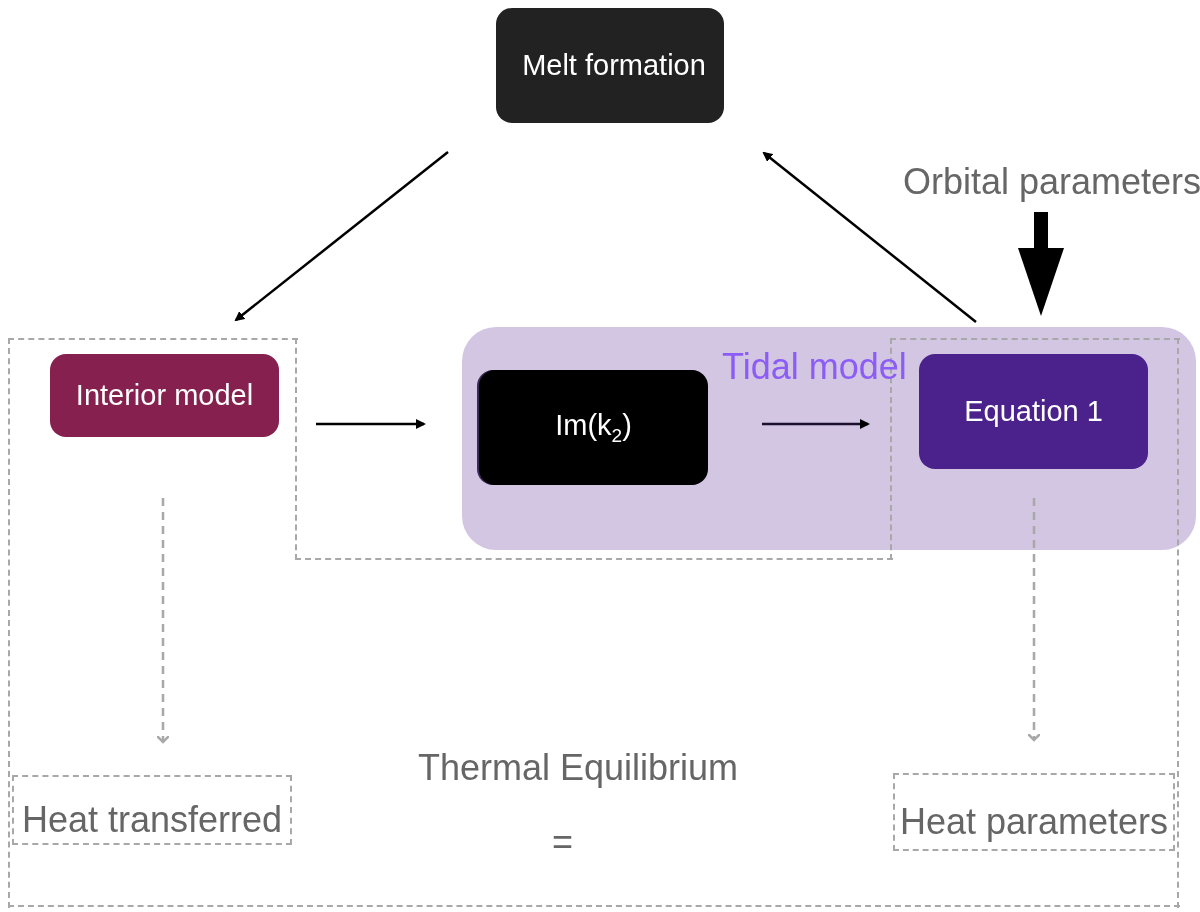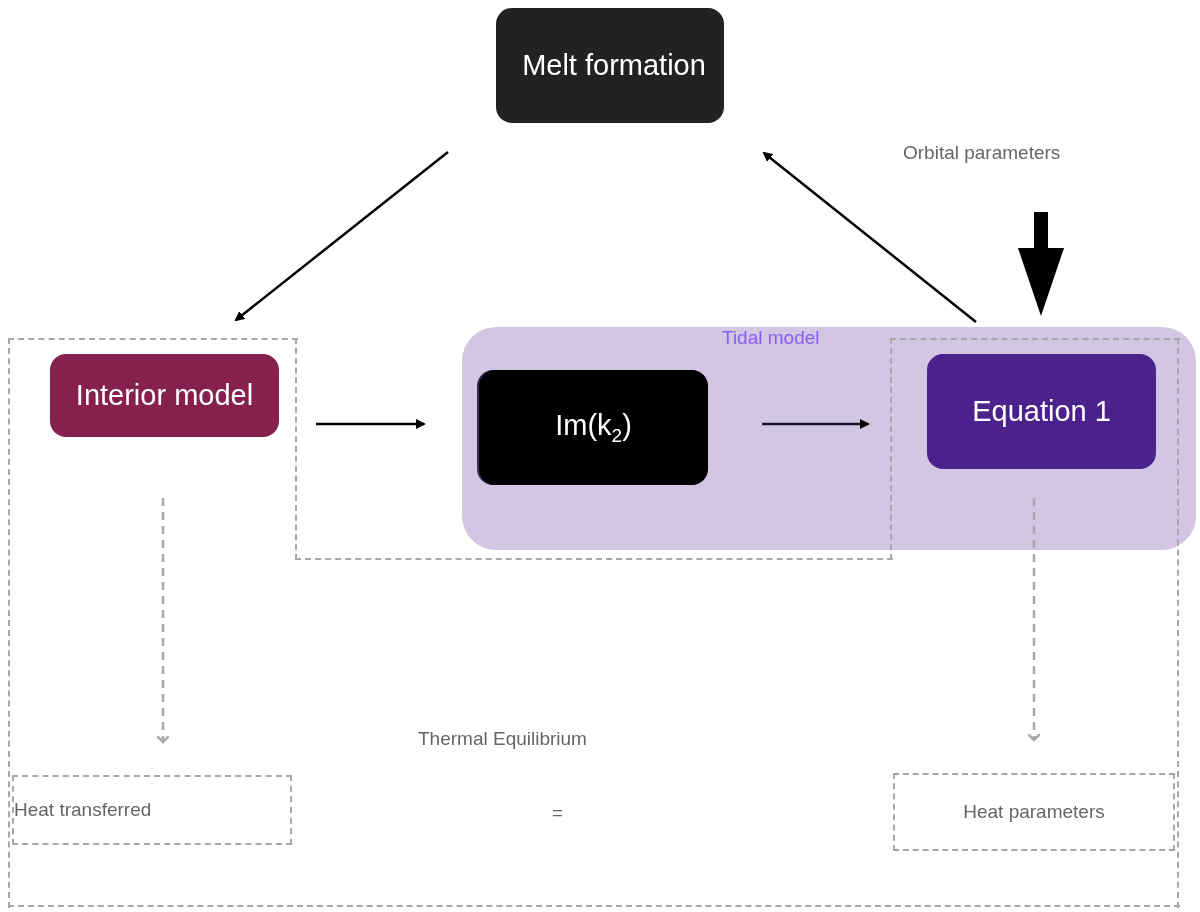--- a/index.html
+++ b/index.html
@@ -1,21 +1,21 @@
 <!DOCTYPE html>
 <html><head>
 <meta charset="utf-8">
 <style>
   html, body { margin: 0; padding: 0; background: #ffffff; }
   body { width: 1200px; height: 912px; position: relative; overflow: hidden;
          font-family: "Liberation Sans", "DejaVu Sans", sans-serif; }
   .abs { position: absolute; }
   .node { position: absolute; display: flex; align-items: center; justify-content: center;
           color: #ffffff; font-size: 29px; border-radius: 16px; box-sizing: border-box; }
-  .label { position: absolute; color: #666666; font-size: 19px; white-space: nowrap; }
+  .label { position: absolute; color: #666666; font-size: 36px; white-space: nowrap; margin-top: 19px; }
   .dash-box { position: absolute; border: 2.5px dashed #a8a8a8; box-sizing: border-box; }
   svg.overlay { position: absolute; left: 0; top: 0; }
 </style>
 </head>
 <body>
 
 <div class="abs" style="left:462px; top:327px; width:734px; height:223px; background:#d3c6e2; border-radius:34px;"></div>
 
 <div class="dash-box" style="left:8px; top:338px; width:290px; height:570px; border-bottom:none; border-right:none;"></div>
 <div class="abs" style="left:295px; top:338px; width:0; height:222px; border-left:2.5px dashed #a8a8a8;"></div>
@@ -30,30 +30,30 @@
 </div>
 
 <div class="node" style="left:50px; top:354px; width:229px; height:83px; background:#86204e;">
   <span>Interior model</span>
 </div>
 
 <div class="node" style="left:479px; top:370px; width:229px; height:115px; background:#000000; box-shadow: -2px 0 0 #3a2a55;">
   <span><span>Im(k</span><sub style="font-size:19px;">2</sub><span>)</span></span>
 </div>
 
-<div class="node" style="left:919px; top:354px; width:229px; height:115px; background:#4b228c;margin-left:8px;">
+<div class="node" style="left:919px; top:354px; width:229px; height:115px; background:#4b228c;">
   <span>Equation 1</span>
 </div>
 
 <div class="label" style="left:722px; top:327px; color:#8b5cf6;">Tidal model</div>
 <div class="label" style="left:903px; top:142px;">Orbital parameters</div>
 <div class="label" style="left:418px; top:728px;">Thermal Equilibrium</div>
 <div class="label" style="left:552px; top:802px;">=</div>
 
-<div class="dash-box" style="left:12px; top:775px; width:280px; height:70px; display:flex; align-items:center; justify-content:flex-start;">
+<div class="dash-box" style="left:12px; top:775px; width:280px; height:70px; display:flex; align-items:center; justify-content:center;">
   <span class="label" style="position:static;">Heat transferred</span>
 </div>
 <div class="dash-box" style="left:893px; top:773px; width:282px; height:78px; display:flex; align-items:center; justify-content:center;">
   <span class="label" style="position:static;">Heat parameters</span>
 </div>
 
 <svg class="overlay" width="1200" height="912">
   <defs>
     <marker id="ah" markerWidth="10" markerHeight="10" refX="8" refY="5" orient="auto" markerUnits="userSpaceOnUse">
       <path d="M0,0 L10,5 L0,10 z" fill="#000"></path>

